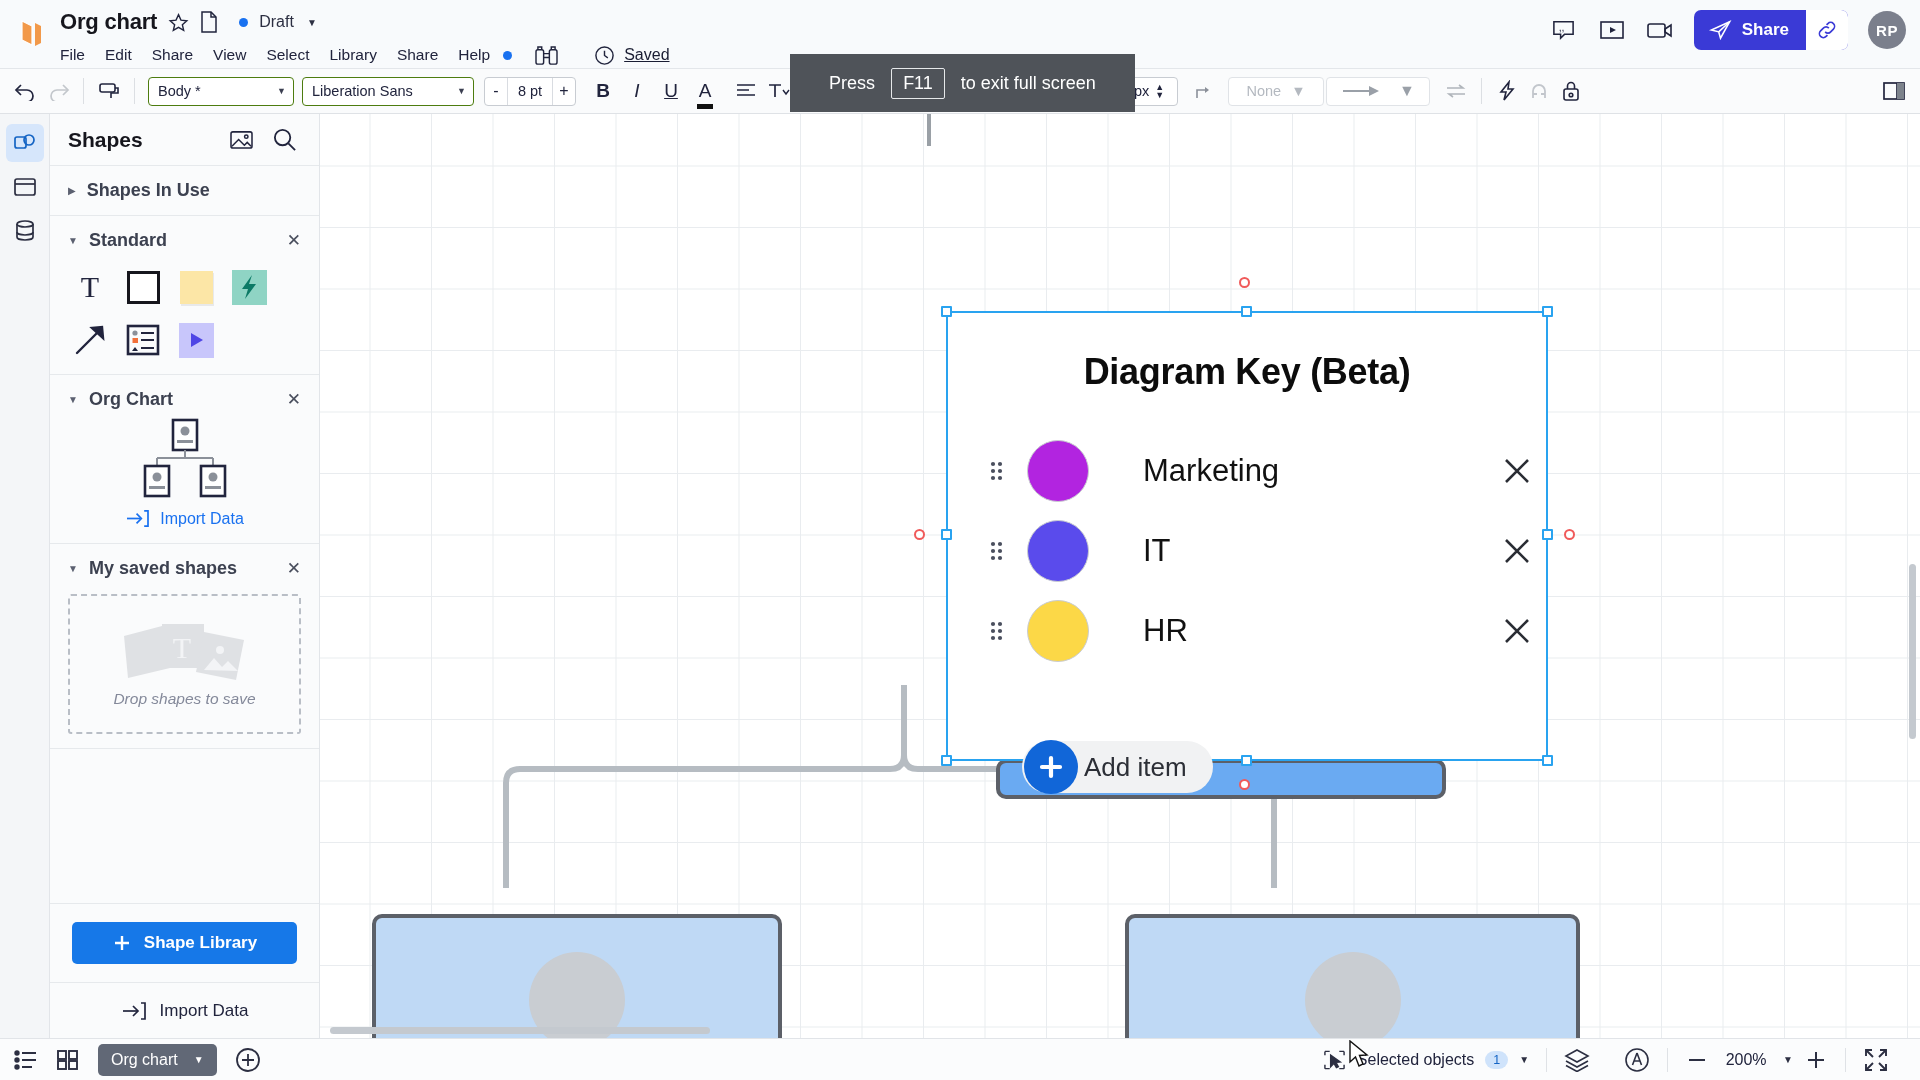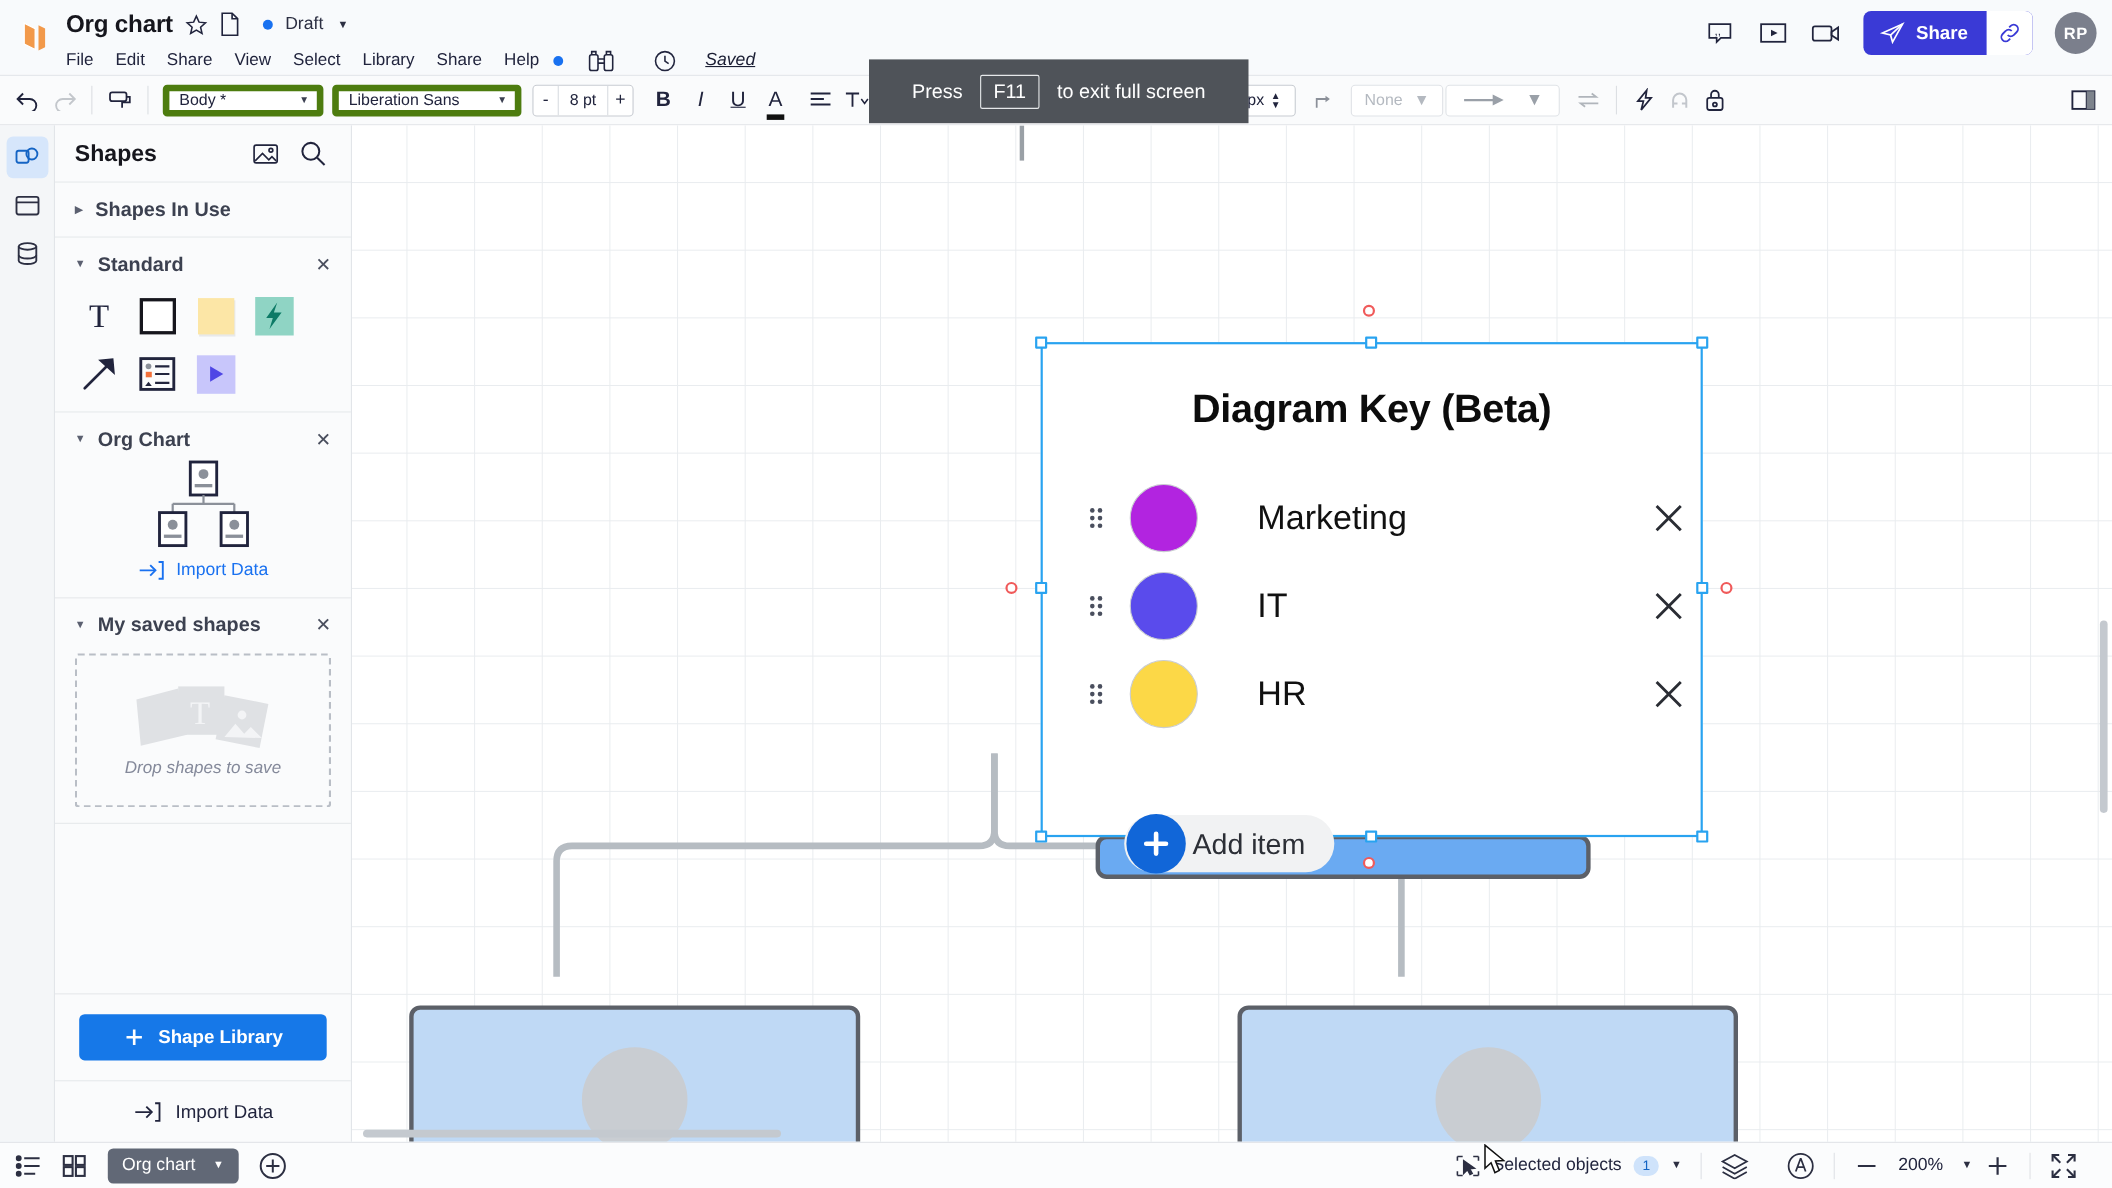--- a/index.html
+++ b/index.html
@@ -28,21 +28,21 @@
   .status-label { font-size: 16px; color: #2c2f42; }
   .caret-sm { font-size: 10px; color: #2c2f42; margin-left: 2px; }
 
   .menu-row { display: flex; align-items: center; gap: 0px; height: 30px; margin-top: 2px; }
   .menu-item {
     font-size: 15.5px; color: #21243d; padding: 3px 10px; border-radius: 3px; cursor: default;
   }
   .menu-item:first-child { padding-left: 0; }
   .menu-blue-dot { width: 9px; height: 9px; border-radius: 50%; background: #1971f0; margin-left: 3px; }
   .binoculars { margin-left: 22px; width: 24px; height: 20px; }
-  .saved-group { display: flex; align-items: center; gap: 26px; margin-left: 36px; font-style: italic; }
+  .saved-group { display: flex; align-items: center; gap: 9px; margin-left: 36px; }
   .saved-text { font-size: 16px; color: #1a1d33; text-decoration: underline; }
 
   .topbar-right {
     position: absolute; right: 14px; top: 10px;
     display: flex; align-items: center; gap: 20px;
   }
   .tb-icon { width: 28px; height: 28px; display: flex; align-items: center; justify-content: center; }
   .share-btn {
     display: flex; align-items: center; height: 40px;
     background: #3a3ad6; border-radius: 7px; overflow: hidden;
@@ -58,21 +58,21 @@
 
   
   .fmtbar {
     position: absolute; top: 68px; left: 0; width: 1920px; height: 46px;
     background: #fafbfc; border-top: 1px solid #e3e6ea; border-bottom: 1px solid #dfe2e6;
     display: flex; align-items: center; padding: 0 10px; gap: 0;
   }
   .fb-icon { width: 32px; height: 30px; display: flex; align-items: center; justify-content: center; color: #21243d; }
   .fb-sep { width: 1px; height: 26px; background: #dcdfe3; margin: 0 9px; }
   .sel {
-    height: 29px; border: 6px solid #4d7c0f; border-radius: 4px; background: #fff;
+    height: 29px; border: 1px solid #4d7c0f; border-radius: 4px; background: #fff;
     display: flex; align-items: center; justify-content: space-between;
     padding: 0 7px 0 9px; font-size: 14.5px; color: #21243d;
   }
   .sel .cv { font-size: 9px; color: #3b3f51; margin-left: 8px; }
   .fontsize-box {
     height: 29px; border: 1px solid #c8ccd2; border-radius: 4px; background: #fff;
     display: flex; align-items: stretch; overflow: hidden;
   }
   .fs-btn { width: 22px; display: flex; align-items: center; justify-content: center; font-size: 16px; color: #21243d; }
   .fs-val { width: 46px; display: flex; align-items: center; justify-content: center; font-size: 14.5px;
@@ -88,21 +88,21 @@
     height: 29px; width: 82px; border: 1px solid #c8ccd2; border-radius: 4px; background: #fff;
     display: flex; align-items: center; justify-content: center; gap: 8px;
   }
   .linesample { width: 42px; height: 3px; background: #444; }
   .pxbox {
     height: 29px; width: 70px; border: 1px solid #c8ccd2; border-radius: 4px; background: #fff;
     display: flex; align-items: center; justify-content: center; gap: 6px; font-size: 14.5px;
   }
   .spin { display: flex; flex-direction: column; gap: 2px; line-height: 6px; font-size: 9px; }
   .nonebox {
-    height: 29px; width: 84px; border: 1px solid #e0e3e7; border-radius: 4px; background: #fff;
+    height: 29px; width: 96px; border: 1px solid #e0e3e7; border-radius: 4px; background: #fff;
     display: flex; align-items: center; justify-content: center; gap: 10px; font-size: 14.5px; color: #b4b9c0;
   }
   .arrowbox {
     height: 29px; width: 104px; border: 1px solid #e0e3e7; border-radius: 4px; background: #fff;
     display: flex; align-items: center; justify-content: center; gap: 16px; color: #9aa0a8;
   }
 
   
   .rail {
     position: absolute; top: 114px; left: 0; width: 50px; bottom: 42px;

